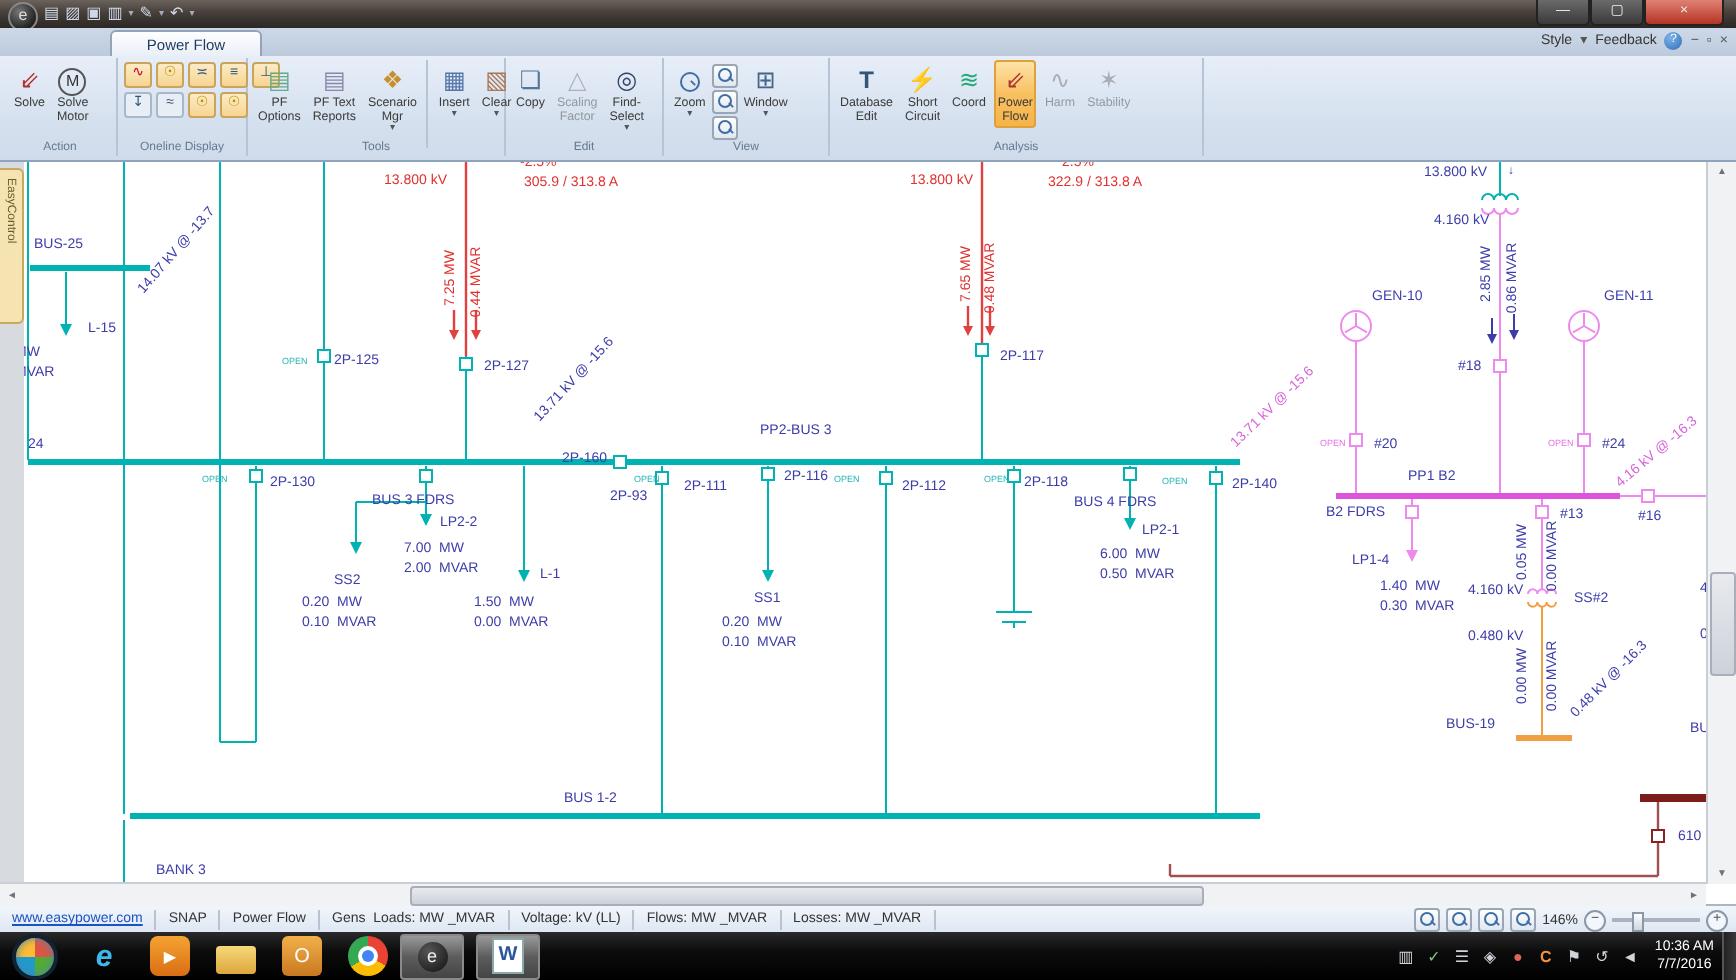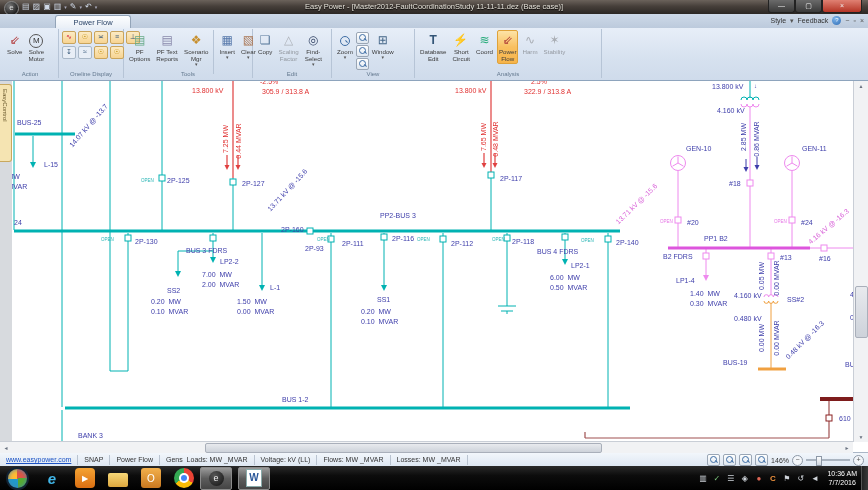--- a/index.html
+++ b/index.html
@@ -94,21 +94,20 @@
       <span>▤</span>
       <span>▨</span>
       <span>▣</span>
       <span>▥</span>
       <span class="chev">▾</span>
       <span>✎</span>
       <span class="chev">▾</span>
       <span>↶</span>
       <span class="chev">▾</span>
     </div>
-    <div id="title-text">Easy Power  -  [Master2012-FaultCoordinationStudy 11-11-11.dez  (Base case)]</div>
     <div class="wbtns">
       <div class="wbtn">—</div>
       <div class="wbtn">▢</div>
       <div class="wbtn close">×</div>
     </div>
   </div>
 
   <div id="tabrow">
     <div id="tab-pf">Power Flow</div>
     <div class="right">

